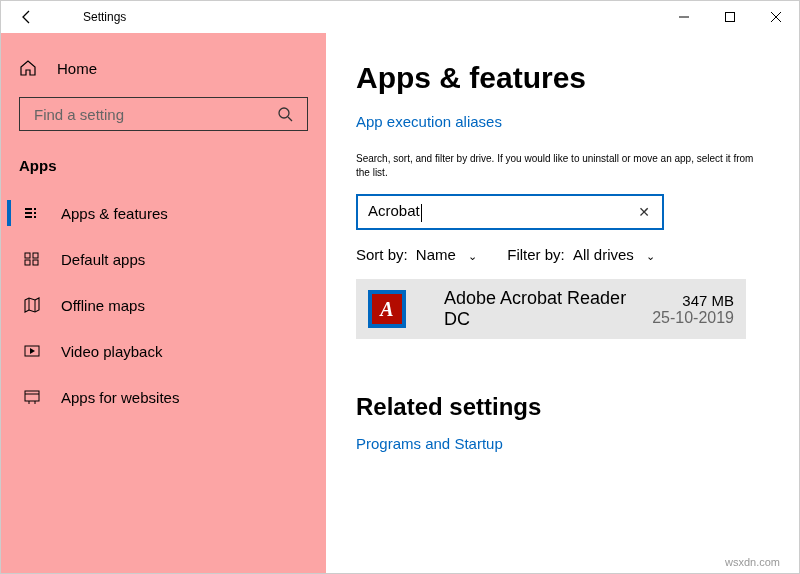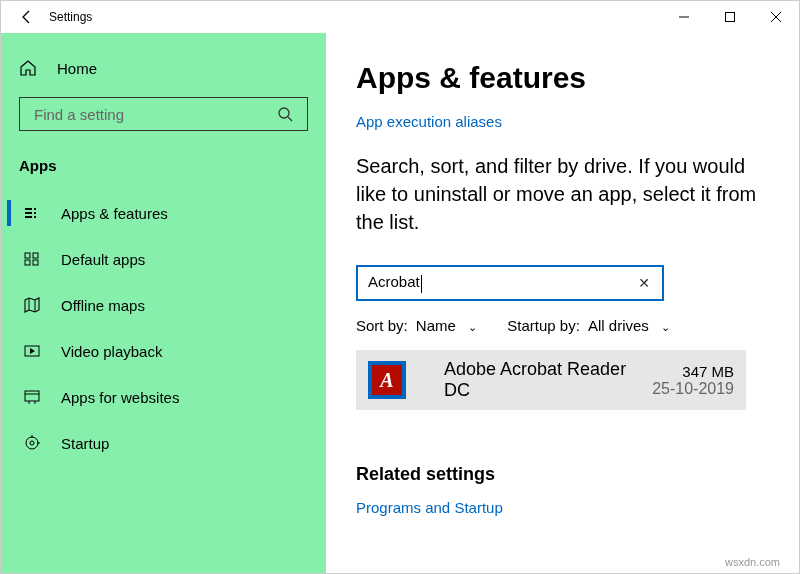--- a/index.html
+++ b/index.html
@@ -1,50 +1,50 @@
 <!DOCTYPE html>
 <html><head>
 <meta charset="utf-8">
 <style>
 * { box-sizing: border-box; margin: 0; padding: 0; }
 body { font-family: "Segoe UI", sans-serif; font-size: 14px; color: #000; background: #fff; width: 800px; height: 574px; overflow: hidden; border: 1px solid #ccc; }
 .titlebar { height: 32px; display: flex; align-items: center; padding-left: 10px; }
 .titlebar .back { width: 32px; height: 32px; display: flex; align-items: center; justify-content: center; margin-right: 6px; }
-.titlebar .title { font-size: 12px; color: #000; flex: 0 0 auto; }
+.titlebar .title { font-size: 12px; color: #000; flex: 0 0 auto; margin-left: 34px; }
 .titlebar .spacer { flex: 1; }
 .winbtn { width: 46px; height: 32px; display: flex; align-items: center; justify-content: center; font-family: "Segoe UI Symbol", sans-serif; font-size: 11px; }
 .container { display: flex; height: 542px; }
-.sidebar { width: 325px; background: #86efac; padding: 16px 0 0 0; display:flex; flex-direction:column; gap:0; }
+.sidebar { width: 325px; background: #fca5a5; padding: 16px 0 0 0; display:flex; flex-direction:column; gap:0; }
 .home { display: flex; align-items: center; padding: 10px 18px; gap: 20px; font-size: 15px; }
 .search { margin: 10px 18px 18px 18px; border: 1px solid #333; height: 34px; display: flex; align-items: center; padding: 0 14px; }
 .search span.ph { color: #666; flex:1; font-size: 15px; }
 .search .sicon { color: #444; }
 .cat { font-weight: 600; font-size: 15px; padding: 8px 18px 16px 18px; }
 .navitem { display: flex; align-items: center; padding: 14px 18px 14px 22px; gap: 20px; font-size: 15px; position: relative; }
 .navitem.selected::before { content:""; position:absolute; left:6px; top:10px; bottom:10px; width:4px; background:#0067c0; }
 .content { flex: 1; padding: 28px 34px 0 30px; overflow:hidden; }
 .h1 { font-size: 30px; font-weight: 600; margin-bottom: 18px; }
 .link { color: #0067c0; font-size: 15px; margin-bottom: 22px; display:inline-block; }
-.help { font-size: 20px; margin-bottom: 29px; line-height: 1.4; }
+.help { font-size: 10px; margin-bottom: 14px; line-height: 1.4; }
 .fbox { border: 2px solid #0067c0; height: 36px; display:flex; align-items:center; padding: 0 8px 0 10px; margin-bottom: 16px; width: 308px; }
 .fbox .txt { flex:1; font-size: 15px; }
 .fbox .cursor { display:inline-block; width:1px; height:18px; background:#000; vertical-align:middle; margin-left:1px; }
 .fbox .clear { font-size: 14px; color:#333; padding:0 4px; }
 .sortrow { display:flex; gap: 30px; font-size: 15px; color:#000; margin-bottom: 16px; width:390px; }
 .sortrow .lbl { }
 .sortrow .val { margin-left: 4px; }
 .chev { margin-left: 8px; font-size: 11px; }
 .appitem { background:#e6e6e6; width: 390px; height: 60px; display:flex; align-items:center; padding: 0 12px; gap: 14px; }
 .appicon { width: 38px; height: 38px; background:#0067c0; display:flex; align-items:center; justify-content:center; }
 .appicon-inner { width: 30px; height: 30px; background:#b30b00; display:flex; align-items:center; justify-content:center; color:#fff; font-weight:700; font-style:italic; font-size:20px; font-family: Georgia, serif; }
 .appname { font-size: 18px; flex:1;margin-left:24px; }
 .appmeta { text-align:right; font-size: 15px; }
 .appmeta .date { color:#666; font-size: 16px; }
 .related { margin-top: 54px; }
-.h2 { font-size: 18px; font-weight: 600; margin-bottom: 14px; }
+.h2 { font-size: 24px; font-weight: 600; margin-bottom: 14px; }
 .watermark { position:fixed; right:20px; bottom:6px; font-size:11px; color:#999; }
 svg { display:block; }
 </style>
 </head>
 <body>
 
 <div class="titlebar">
   <div class="back">
     <svg width="16" height="16" viewBox="0 0 16 16">
         <path d="M10 2 L4 8 L10 14" stroke="#000" stroke-width="1.3" fill="none"></path>
@@ -136,51 +136,40 @@
     <div class="navitem">
       <span>
           <svg width="18" height="18" viewBox="0 0 18 18">
             <rect x="2" y="3" width="14" height="10" stroke="#000" fill="none"></rect>
             <line x1="2" y1="6" x2="16" y2="6" stroke="#000"></line>
             <path d="M6 13 L6 16 M12 13 L12 16" stroke="#000"></path>
           </svg>
         </span>
       <span>Apps for websites</span>
     </div>
-    <div class="navitem">
-      <span>
-          <svg width="18" height="18" viewBox="0 0 18 18">
-            <circle cx="9" cy="9" r="6" stroke="#000" fill="none"></circle>
-            <circle cx="9" cy="9" r="2" stroke="#000" fill="none"></circle>
-            <line x1="9" y1="1" x2="9" y2="4" stroke="#000"></line>
-            <line x1="14" y1="9" x2="17" y2="9" stroke="#000"></line>
-          </svg>
-        </span>
-      <span>Startup</span>
-    </div>
   </div>
 
   <div class="content">
     <div class="h1">Apps &amp; features</div>
     <a class="link">App execution aliases</a>
     <div class="help">Search, sort, and filter by drive. If you would like to uninstall or move an app, select it from the list.</div>
 
     <div class="fbox">
       <span class="txt"><span>Acrobat</span><span class="cursor"></span></span>
       <span class="clear">✕</span>
     </div>
 
     <div class="sortrow">
       <div>
         <span class="lbl">Sort by:</span>
         <span class="val">Name</span>
         <span class="chev">⌄</span>
       </div>
       <div>
-        <span class="lbl">Startup by:</span>
+        <span class="lbl">Filter by:</span>
         <span class="val">All drives</span>
         <span class="chev">⌄</span>
       </div>
     </div>
 
     <div class="appitem">
       <div class="appicon">
         <div class="appicon-inner">A</div>
       </div>
       <div class="appname">Adobe Acrobat Reader DC</div>

